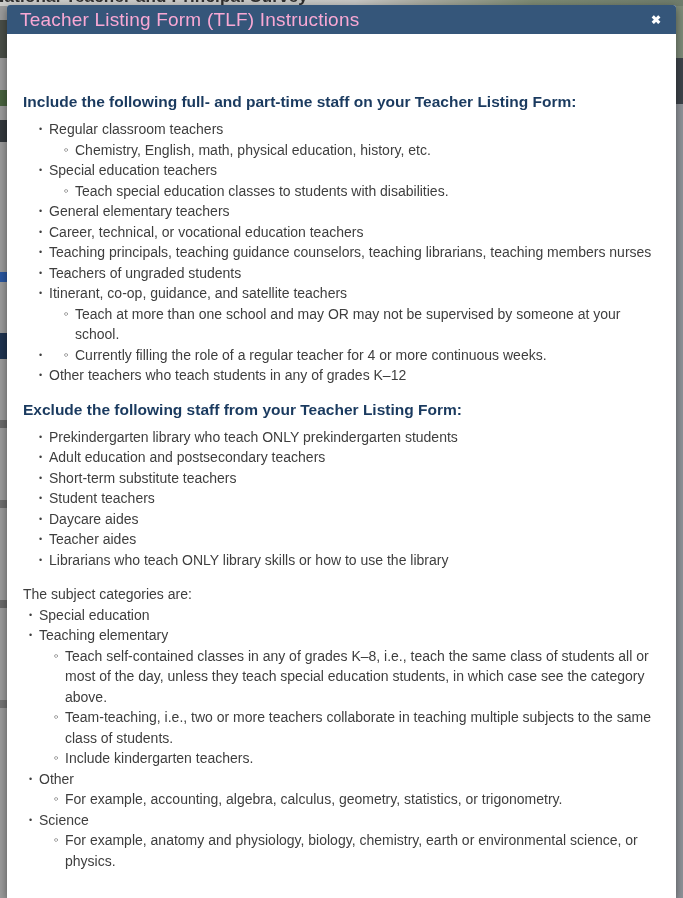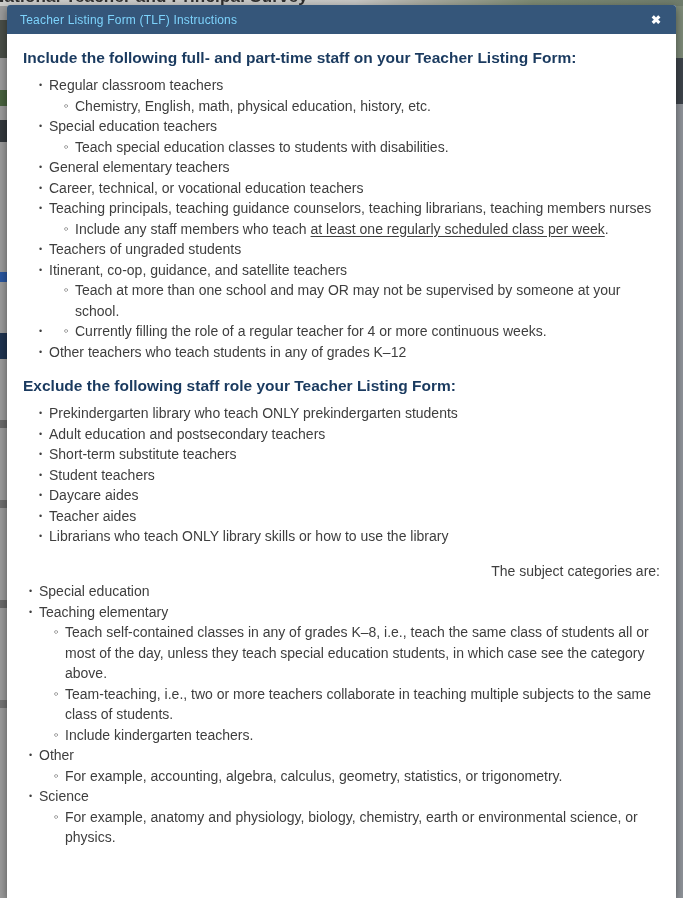--- a/index.html
+++ b/index.html
@@ -30,37 +30,37 @@
     background: #ffffff; border-radius: 3px 3px 0 0;
     box-shadow: 0 3px 10px rgba(0,0,0,.45);
     z-index: 2;
   }
   .modal-header {
     height: 29px; background: #35567A;
     border-radius: 3px 3px 0 0;
     display: flex; align-items: center;
     padding: 0 13px;
   }
-  .modal-title { color: #7dd3fc; font-size: 12px; letter-spacing: .2px; }
+  .modal-title { color: #f9a8d4; font-size: 19px; letter-spacing: .2px; }
   .close-btn {
     margin-left: auto; color: #ffffff;
     font-size: 12px; font-weight: bold;
     cursor: pointer; line-height: 1; padding: 2px;
   }
   .modal-body {
     padding: 14px 16px 0;
-    color: #3e3e3e; font-size: 14px; line-height: 20.5px;
+    color: #3e3e3e; font-size: 14px; line-height: 20.5px; margin-top: 44px;
   }
 
   .sec + .sec { margin-top: 14px; }
   .sec-heading {
     margin: 0 0 7px; font-size: 15.5px; line-height: 20px;
     color: #1A3A5F; font-weight: bold;
   }
-  .intro { margin: 0; text-align: right; }
+  .intro { margin: 0; }
 
   ul { list-style: none; margin: 0; padding: 0; }
   li { position: relative; }
   .lvl1 > li { padding-left: 26px; }
   .lvl1.compact > li { padding-left: 16px; }
   .lvl2 > li { padding-left: 26px; }
   .b { position: absolute; top: 0; line-height: 20.5px; color: #3e3e3e; }
   .lvl1 > li > .b { left: 16px; font-size: 9px; }
   .lvl1.compact > li > .b { left: 6px; font-size: 9px; }
   .lvl2 > li > .b { left: 15px; font-size: 13px; }
@@ -96,34 +96,34 @@
         <ul class="lvl1">
           <li><span class="b">•</span><span>Regular classroom teachers</span><ul class="lvl2">
               <li><span class="b">◦</span><span>Chemistry, English, math, physical education, history, etc.</span></li>
             </ul></li>
           <li><span class="b">•</span><span>Special education teachers</span><ul class="lvl2">
               <li><span class="b">◦</span><span>Teach special education classes to students with disabilities.</span></li>
             </ul></li>
           <li><span class="b">•</span><span>General elementary teachers</span></li>
           <li><span class="b">•</span><span>Career, technical, or vocational education teachers</span></li>
           <li><span class="b">•</span><span>Teaching principals, teaching guidance counselors, teaching librarians, teaching members nurses</span><ul class="lvl2">
-              <li><span class="b">◦</span><span><span>Include any staff members who teach </span><span class="u">at least one regularly scheduled class per week</span><span>.</span></span></li>
+              <li><span class="b">◦</span></li>
             </ul></li>
           <li><span class="b">•</span><span>Teachers of ungraded students</span></li>
           <li><span class="b">•</span><span>Itinerant, co-op, guidance, and satellite teachers</span><ul class="lvl2">
               <li><span class="b">◦</span><span>Teach at more than one school and may OR may not be supervised by someone at your school.</span></li>
             </ul></li>
           <li><span class="b">•</span><ul class="lvl2">
               <li><span class="b">◦</span><span>Currently filling the role of a regular teacher for 4 or more continuous weeks.</span></li>
             </ul></li>
           <li><span class="b">•</span><span>Other teachers who teach students in any of grades K–12</span></li>
         </ul>
       </section>
       <section class="sec">
-        <h2 class="sec-heading">Exclude the following staff role your Teacher Listing Form:</h2>
+        <h2 class="sec-heading">Exclude the following staff from your Teacher Listing Form:</h2>
         <ul class="lvl1">
           <li><span class="b">•</span><span>Prekindergarten library who teach ONLY prekindergarten students</span></li>
           <li><span class="b">•</span><span>Adult education and postsecondary teachers</span></li>
           <li><span class="b">•</span><span>Short-term substitute teachers</span></li>
           <li><span class="b">•</span><span>Student teachers</span></li>
           <li><span class="b">•</span><span>Daycare aides</span></li>
           <li><span class="b">•</span><span>Teacher aides</span></li>
           <li><span class="b">•</span><span>Librarians who teach ONLY library skills or how to use the library</span></li>
         </ul>
       </section>

